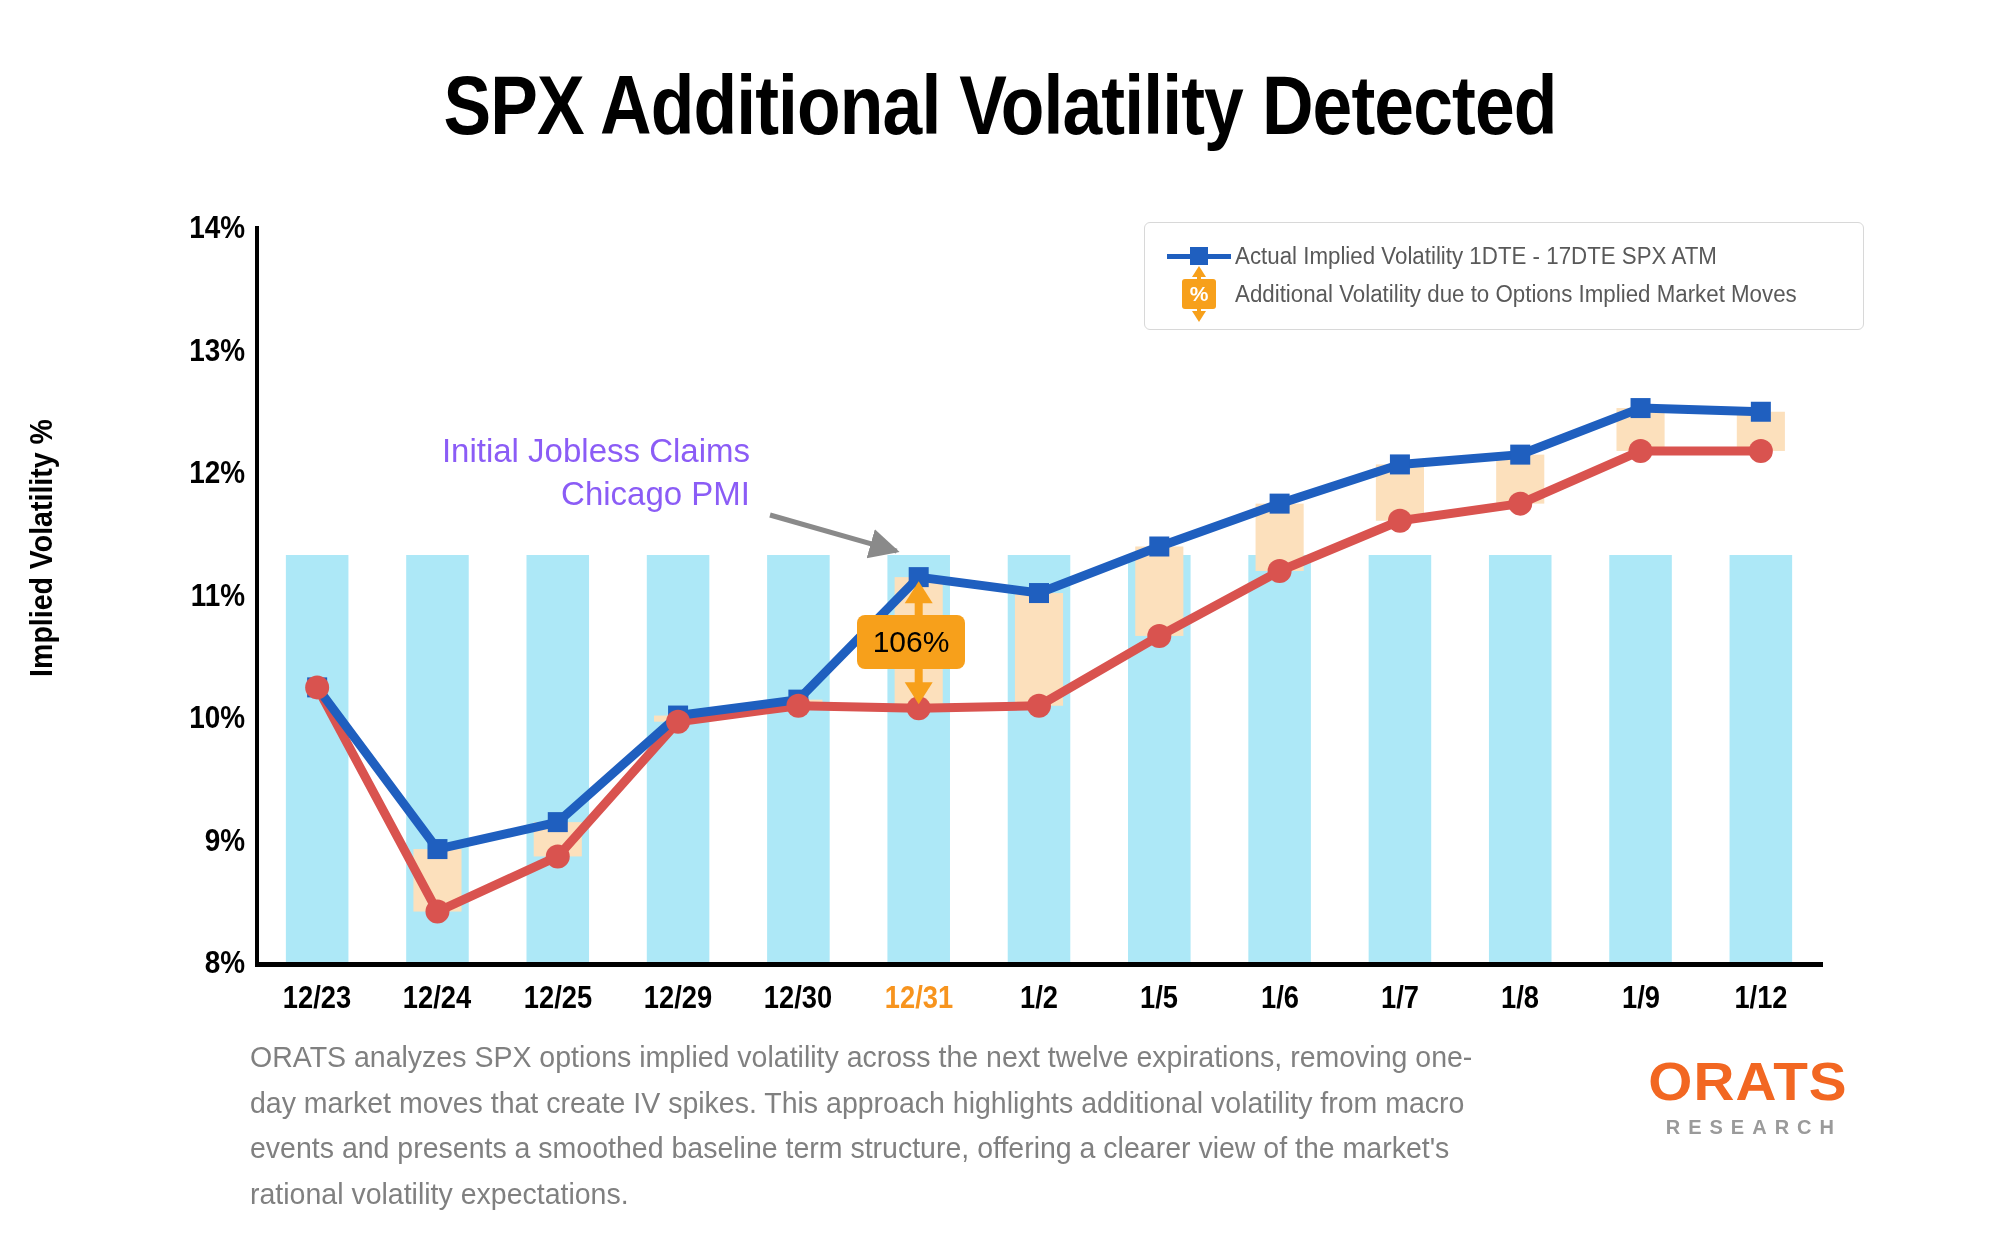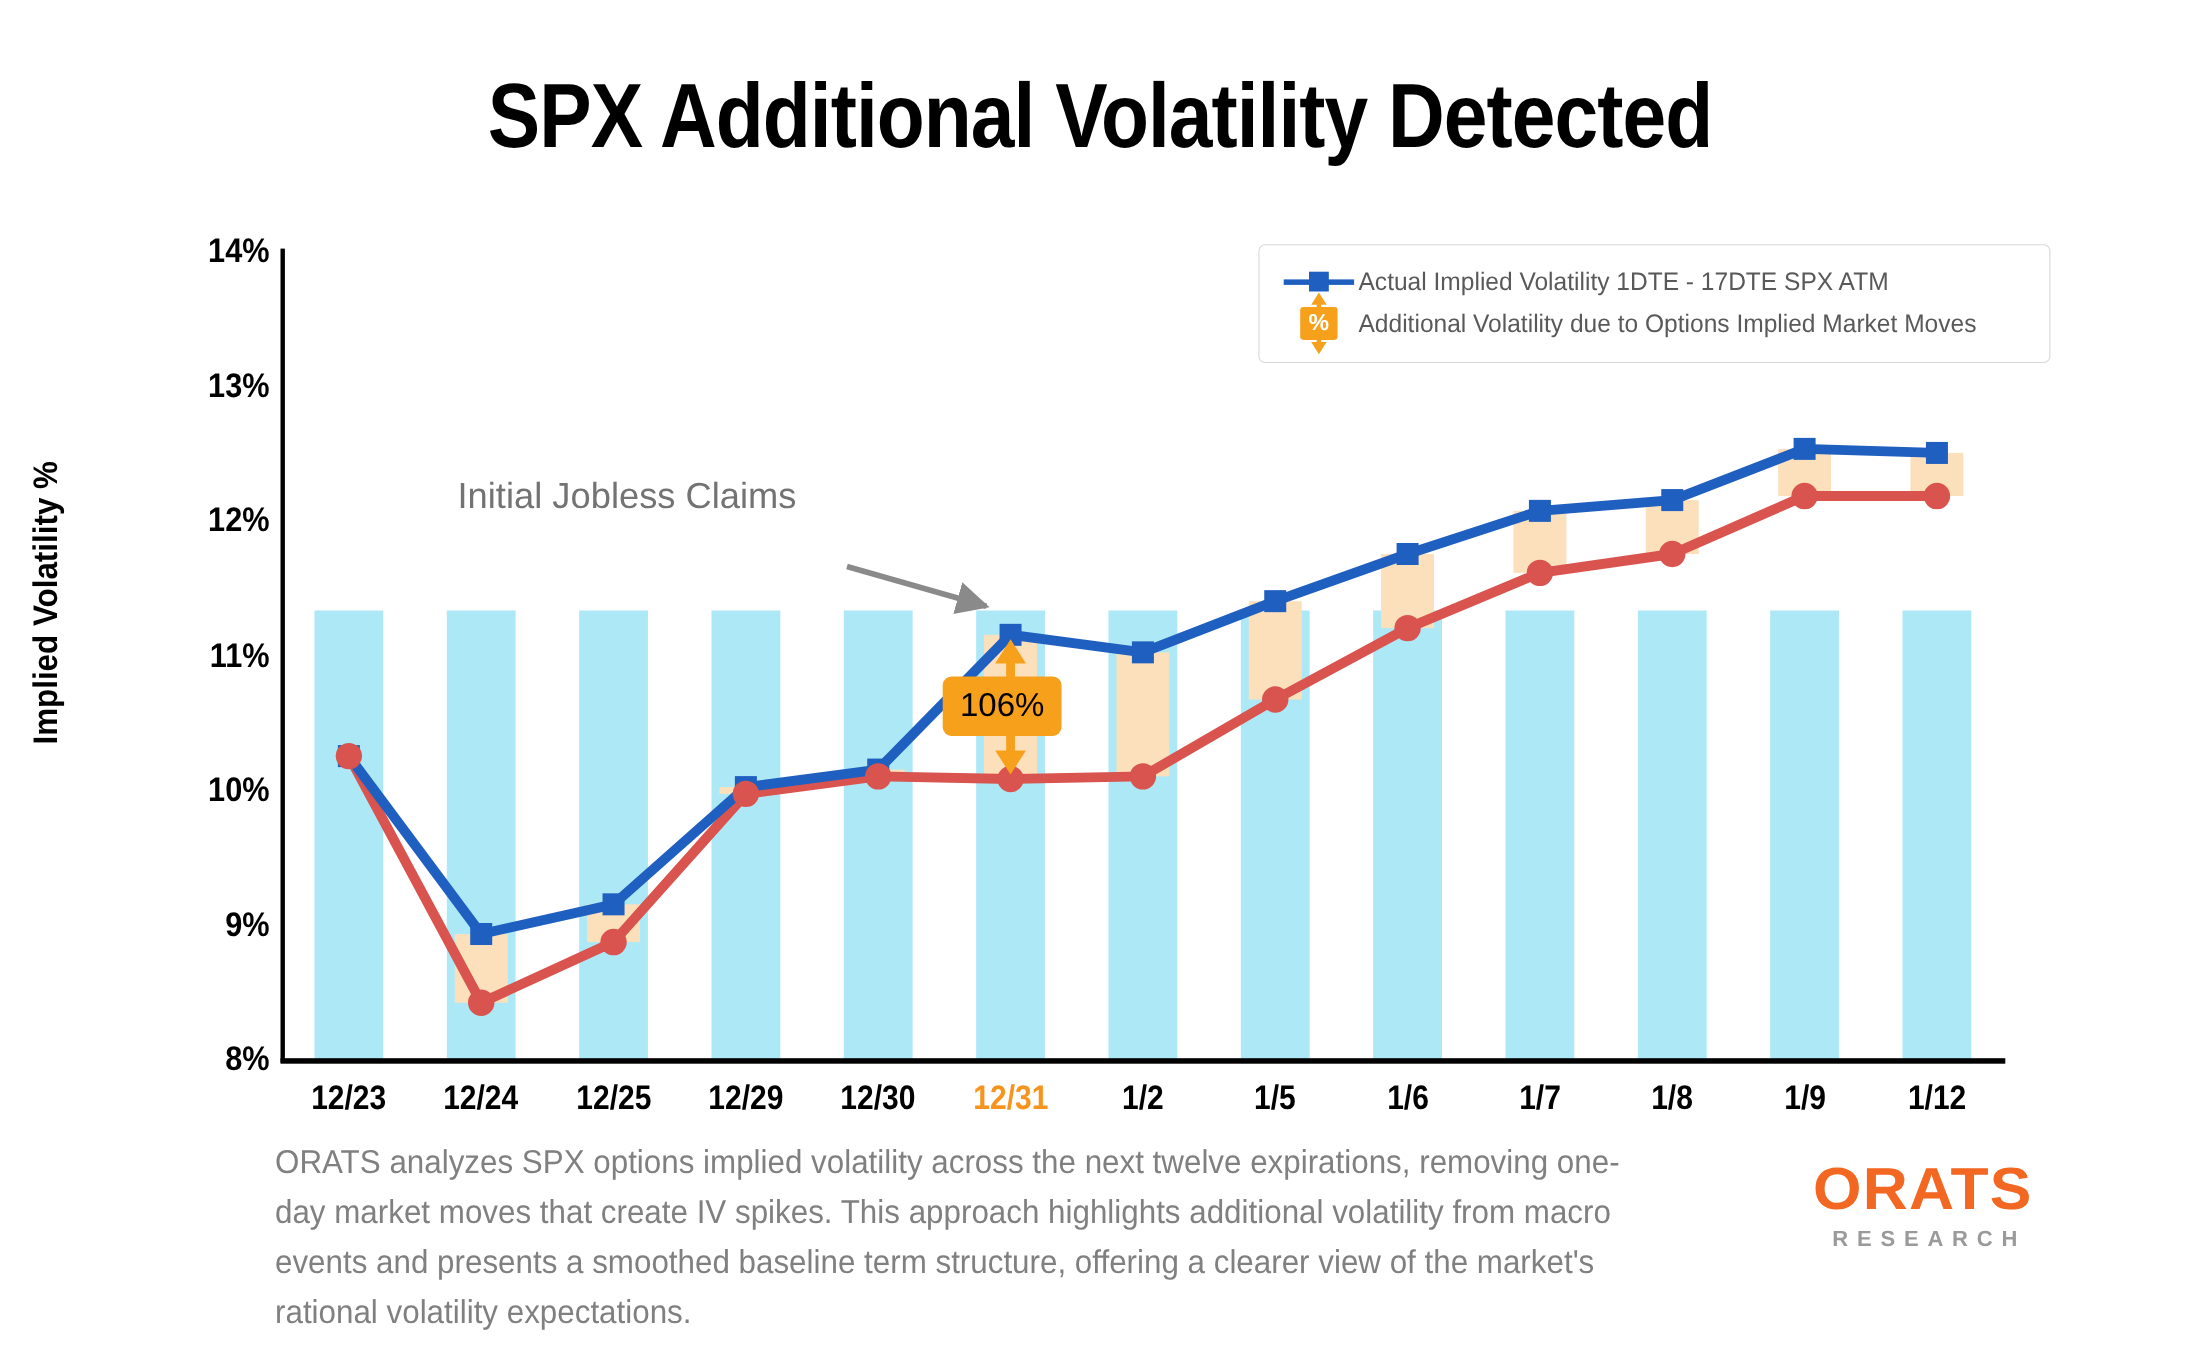--- a/index.html
+++ b/index.html
@@ -104,23 +104,23 @@
   .leg-arrow-dn{bottom:-13px;border-top:11px solid #F7A01B;}
   .leg-stem-up,.leg-stem-dn{position:absolute;left:50%;transform:translateX(-50%);width:4px;background:#F7A01B;}
   .leg-stem-up{top:-6px;height:8px;}
   .leg-stem-dn{bottom:-6px;height:8px;}
 
   
   #annotation{
     position:absolute;
     left:390px;top:430px;
     width:360px;
-    text-align:center;
+    text-align:right;
     font-size:33px;
-    color:#737373;
+    color:#8b5cf6;
     line-height:1.30;
   }
   
   #badge{
     position:absolute;
     left:884px;top:618px;
     background:#F7A01B;
     color:#000000;
     font-size:30px;
     font-weight:normal;
@@ -252,20 +252,21 @@
       <div class="xtick" style="left: 1159.31px;">1/5</div>
       <div class="xtick" style="left: 1279.62px;">1/6</div>
       <div class="xtick" style="left: 1399.92px;">1/7</div>
       <div class="xtick" style="left: 1520.23px;">1/8</div>
       <div class="xtick" style="left: 1640.54px;">1/9</div>
       <div class="xtick" style="left: 1760.85px;">1/12</div>
     </div>
 
   <div id="annotation">
     <div>Initial Jobless Claims</div>
+    <div>Chicago PMI</div>
   </div>
 
   <div id="badge" style="left: 856.692px; top: 614.663px;">106%</div>
 
   <div id="legend">
     <div class="leg-row">
       <span class="leg-key">
         <span class="leg-line blue"></span>
           <span class="leg-sq"></span>
       </span>

